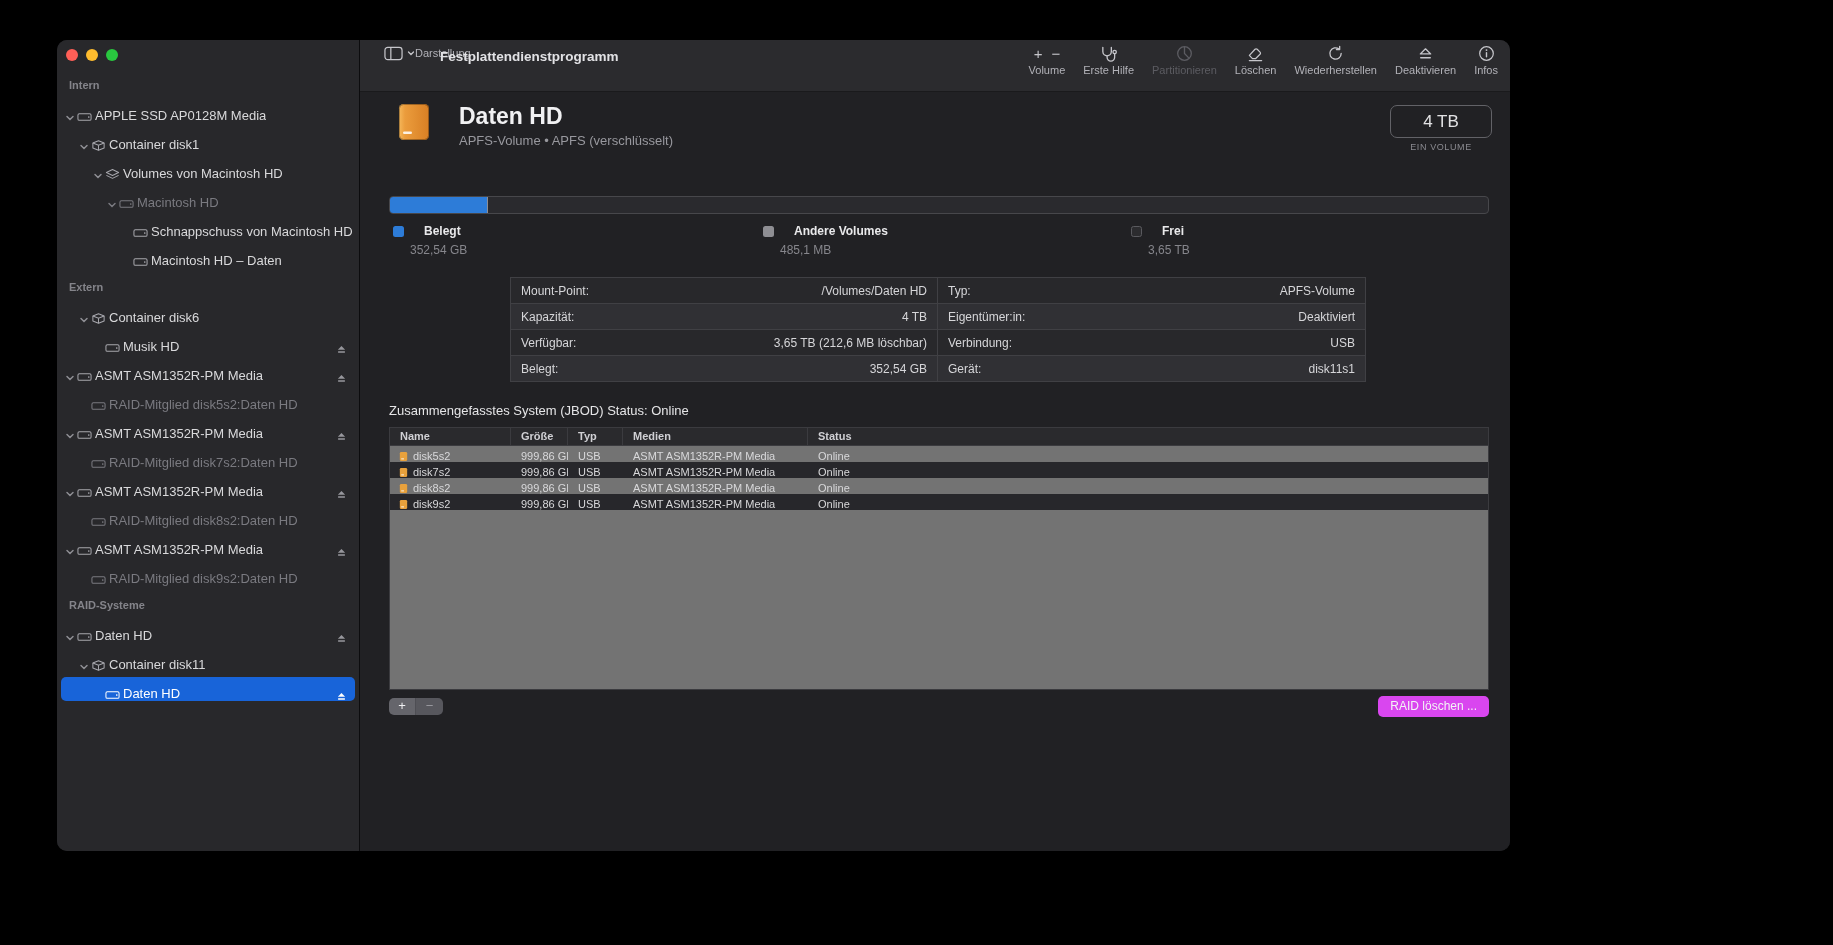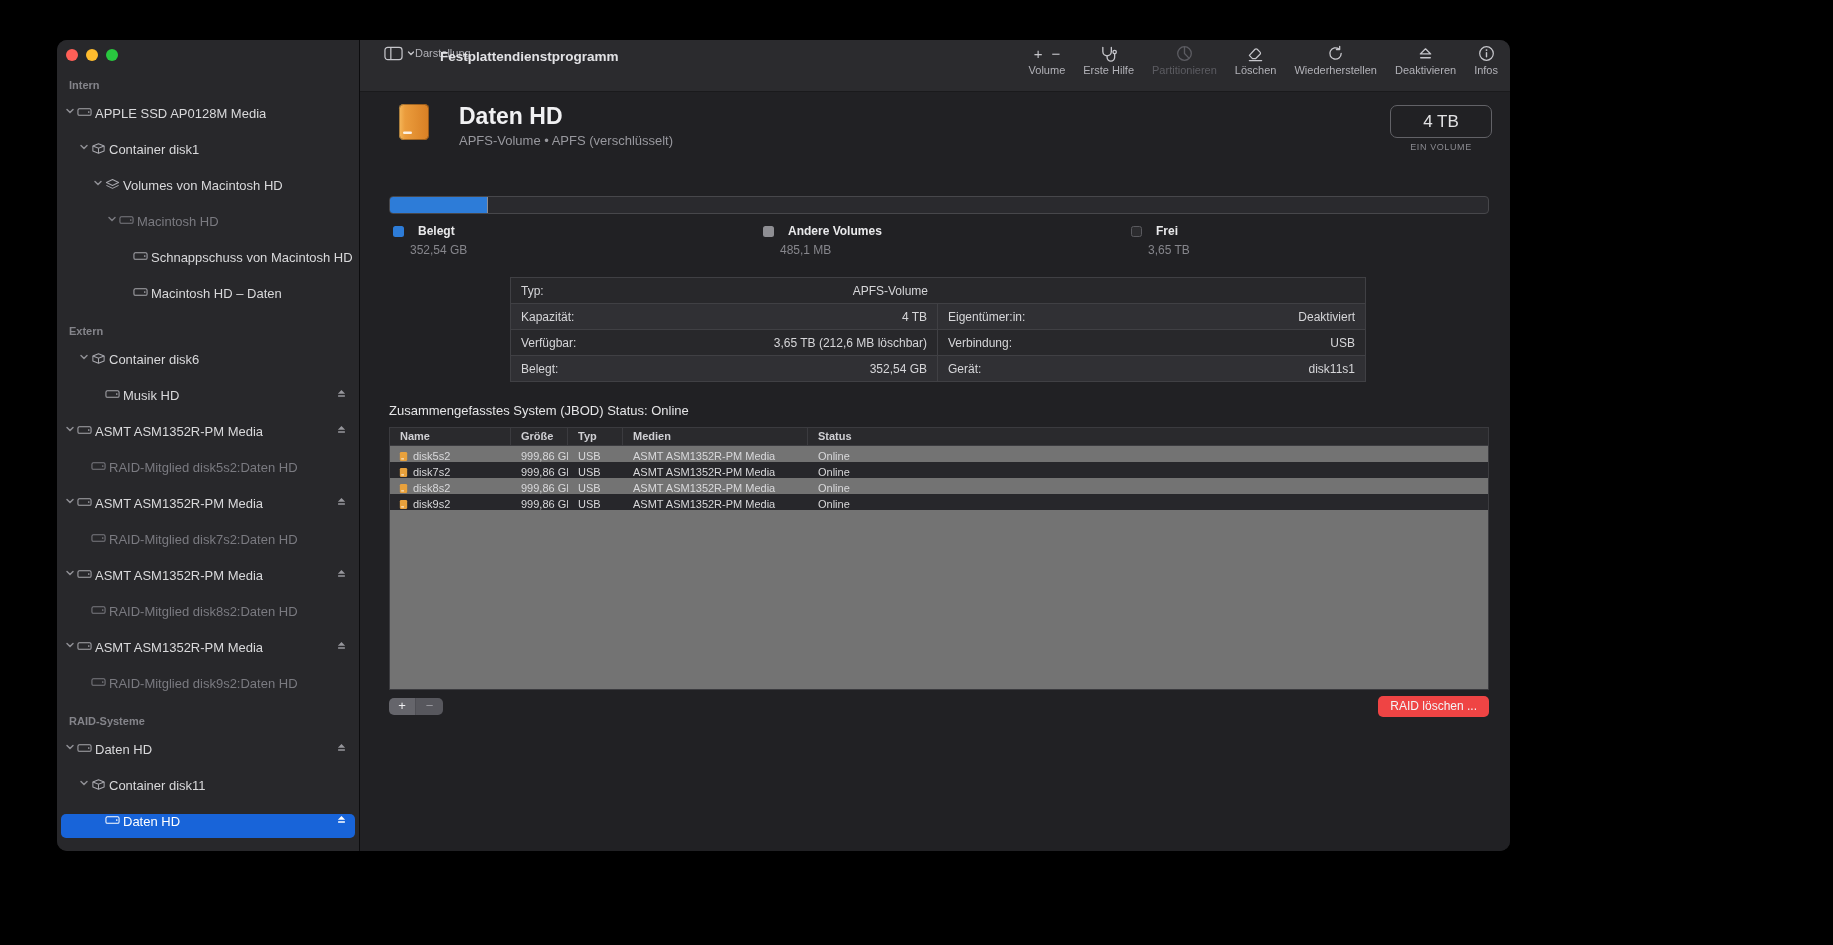--- a/index.html
+++ b/index.html
@@ -12,21 +12,21 @@
   
   .sidebar { position:absolute; left:0; top:0; width:303px; height:100%; background:#28282b; border-right:1px solid #0c0c0e; }
   .tlights { position:absolute; left:9px; top:9px; display:flex; gap:8px; }
   .tl { width:12px; height:12px; border-radius:50%; }
   .tl.red{ background:#ff5f57; } .tl.yellow{ background:#febc2e; } .tl.green{ background:#29c73f; }
 
   .slist { padding-top:36px; }
   .ssec { height:18px; line-height:18px; padding-left:12px; font-size:11px; font-weight:700; color:#84848a; margin-top:10px; white-space:nowrap; }
   .ssec:first-child { margin-top:0; }
 
-  .srow { height:24px; margin:12px 4px; display:flex; align-items:flex-start; color:#d9d9db; font-size:13px; white-space:nowrap; overflow:hidden; border-radius:5px; }
+  .srow { height:24px; margin:5px 4px; display:flex; align-items:flex-end; color:#d9d9db; font-size:13px; white-space:nowrap; overflow:hidden; border-radius:5px; }
   .srow .chev { width:14px; flex:0 0 14px; display:flex; align-items:center; justify-content:center; color:#8e8e94; }
   .srow .ic { width:18px; flex:0 0 18px; display:flex; align-items:center; color:#a6a6ac; }
   .srow .lbl { overflow:hidden; text-overflow:ellipsis; }
   .srow .ej { margin-left:auto; padding-right:8px; color:#97979d; display:flex; align-items:center; }
   .lv1{ padding-left:2px; } .lv2{ padding-left:16px; } .lv3{ padding-left:30px; } .lv4{ padding-left:44px; } .lv5{ padding-left:58px; }
   .dim, .dim .ic, .dim .chev { color:#7a7a80; }
   .sel { background:#1864d9; color:#ffffff; }
   .sel .ic, .sel .ej, .sel .chev { color:#ffffff; }
 
   
@@ -51,21 +51,21 @@
   .size-badge { position:absolute; right:18px; top:13px; width:102px; height:33px; border:1px solid #626267; border-radius:7px;
                 text-align:center; line-height:31px; font-size:17px; color:#e2e2e4; }
   .badge-caption { position:absolute; right:18px; top:50px; width:102px; text-align:center; font-size:9px; letter-spacing:.6px; color:#8a8a90; }
 
   .usage-bar { position:absolute; left:29px; top:104px; width:1100px; height:18px; background:#2a2a2e; border:1px solid #47474b;
                border-radius:4px; overflow:hidden; display:flex; }
   .usage-bar .seg { height:100%; }
 
   .leg { position:absolute; top:132px; }
   .leg.l1{ left:33px; } .leg.l2{ left:403px; } .leg.l3{ left:771px; }
-  .leg-head { display:flex; align-items:center; gap:14px; font-size:12px; font-weight:700; color:#e9e9eb; }
+  .leg-head { display:flex; align-items:center; gap:20px; font-size:12px; font-weight:700; color:#e9e9eb; }
   .swatch { width:11px; height:11px; border-radius:2.5px; }
   .swatch.frei { border:1px solid #5a5a5f; }
   .leg-val { margin:5px 0 0 17px; font-size:12px; color:#86868c; }
 
   .info-grid { position:absolute; left:150px; top:185px; width:856px; border:1px solid #404044; }
   .irow { display:grid; grid-template-columns:1fr 1fr; border-bottom:1px solid #404044; }
   .irow:last-child { border-bottom:none; }
   .irow:nth-child(odd){ background:#28282b; } .irow:nth-child(even){ background:#303034; }
   .icell { height:25px; display:flex; justify-content:space-between; align-items:center; padding:0 10px; font-size:12px; color:#d6d6d9; }
   .icell.l { border-right:1px solid #404044; }
@@ -79,21 +79,21 @@
   .c1{ width:121px; } .c2{ width:57px; } .c3{ width:55px; } .c4{ width:185px; } .c5{ flex:1; }
   .jr { display:flex; height:16px; align-items:flex-end; font-size:11px; color:#d8d8da; }
   .jr:nth-child(odd){ background:#27272b; }
   .jr .td { padding-left:10px; overflow:hidden; white-space:nowrap; }
   .jr .td.name { display:flex; align-items:center; gap:4px; padding-left:8px; }
 
   .addrem { position:absolute; left:29px; top:606px; display:flex; border-radius:5px; overflow:hidden; }
   .ar { width:27px; height:17px; line-height:16px; text-align:center; font-size:13px; }
   .ar.plus { background:#65656b; color:#f0f0f2; border-right:1px solid #4e4e54; }
   .ar.minus { background:#57575d; color:#9d9da3; }
-  .raid-del { position:absolute; right:21px; top:604px; height:21px; line-height:21px; padding:0 12px; background:#ef4444;
+  .raid-del { position:absolute; right:21px; top:604px; height:21px; line-height:21px; padding:0 12px; background:#d946ef;
               border-radius:5px; font-size:12px; color:#f3f3f5; }
 
   svg { display:block; }
 </style>
 </head>
 <body>
 
 <div class="desktop">
   <div class="window">
 
@@ -539,20 +539,24 @@
       <div class="leg l3">
         <div class="leg-head">
             <span class="swatch frei" style="background: rgb(44, 44, 47);"></span>
             <span>Frei</span>
           </div>
         <div class="leg-val">3,65 TB</div>
       </div>
 
       <div class="info-grid">
         <div class="irow">
+          <div class="icell l">
+              <span>Mount-Point:</span>
+              <span>/Volumes/Daten HD</span>
+            </div>
           <div class="icell">
               <span>Typ:</span>
               <span>APFS-Volume</span>
             </div>
         </div>
         <div class="irow">
           <div class="icell l">
               <span>Kapazität:</span>
               <span>4 TB</span>
             </div>

